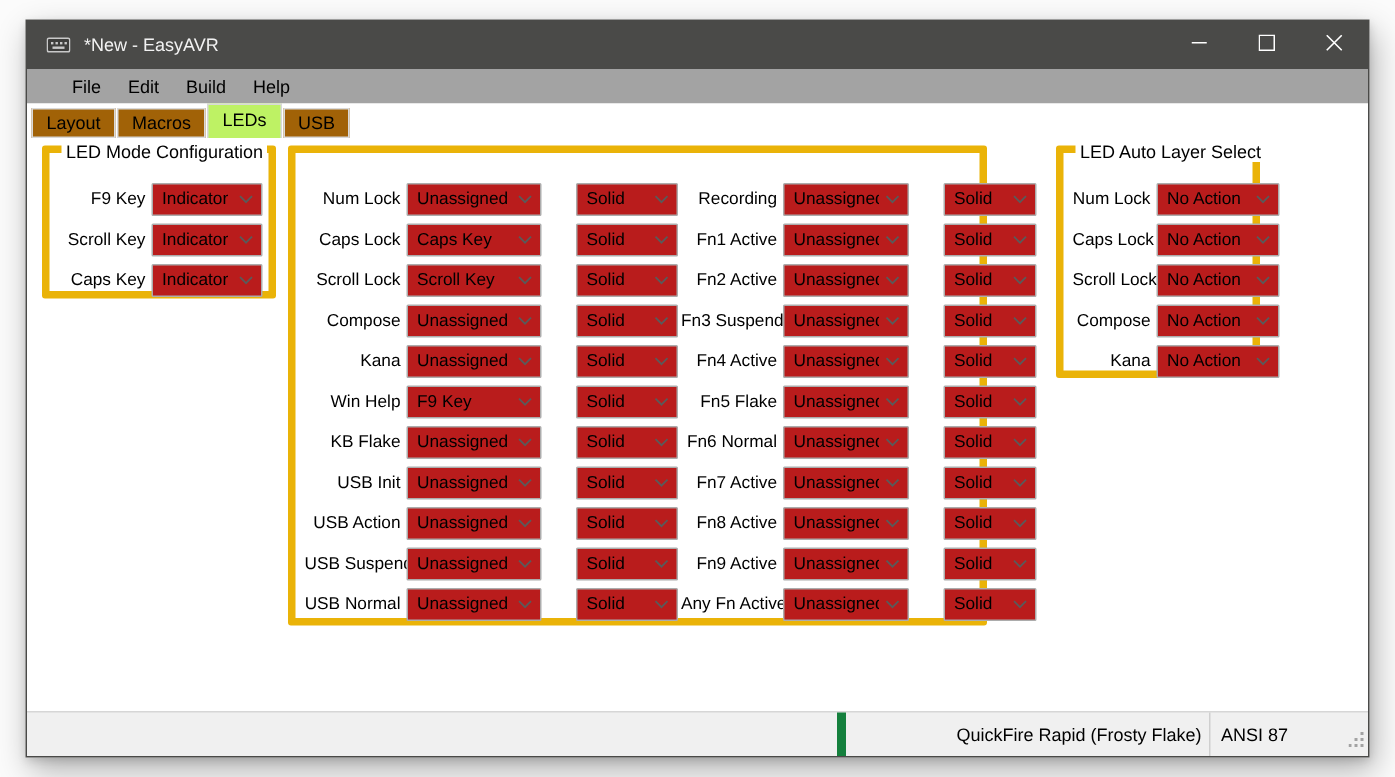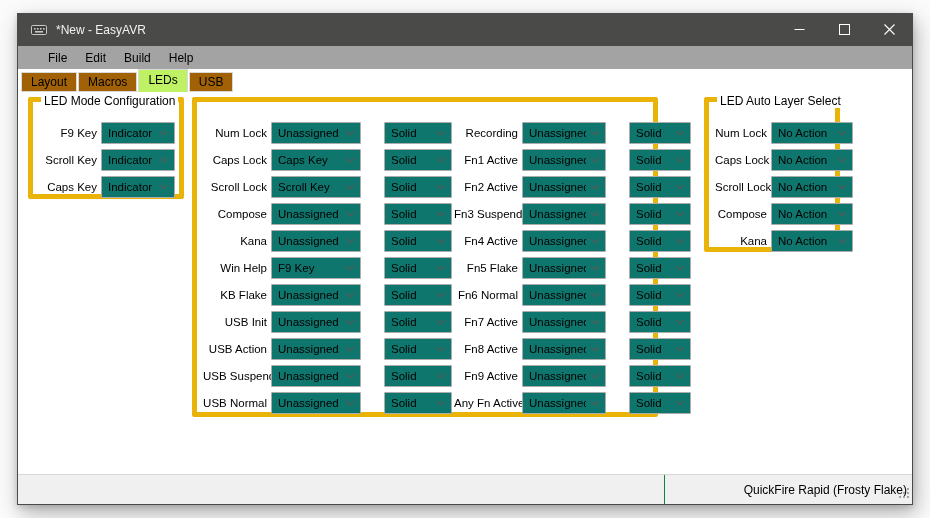--- a/index.html
+++ b/index.html
@@ -39,33 +39,33 @@
 
   .rows { padding:20px 6px 0 6px; display:flex; flex-direction:column; gap:5px; }
   .func-cols { display:flex; padding:20px 0 0 6px; }
   .col { display:flex; flex-direction:column; gap:5px; }
   .col2 { margin-left:2px; }
   .row { display:flex; align-items:center; height:22px;justify-content:space-between; }
 
   .rlabel { text-align:right; margin-right:4px; flex:0 0 auto; white-space:nowrap; font-size:11.5px; color:#000; }
   .lw58 { width:58px; } .lw64 { width:64px; } .lw52 { width:52px; }
 
-  .combo { height:22px; background:#0f766e; border:1px solid #acacac; border-radius:1px;
+  .combo { height:22px; background:#b91c1c; border:1px solid #acacac; border-radius:1px;
            display:flex; align-items:center; padding:0 5px 0 6px; flex:0 0 auto; }
   .combo + .combo { margin-left:23px; }
   .combo-text { flex:1; font-size:11.5px; color:#000; white-space:nowrap; overflow:hidden; }
   .combo-arrow { margin-left:4px; display:flex; flex:0 0 auto; }
   .w74{width:74px} .w90{width:90px} .w68{width:68px} .w84{width:84px} .w62{width:62px} .w82{width:82px}
 
   
   .statusbar { height:30px; background:#f0f0f0; border-top:1px solid #d6d6d6; display:flex; align-items:stretch;
                font-size:12px; color:#000; flex:0 0 auto; position:relative; }
   .status-field { display:flex; align-items:center; }
   .sf1 { flex:1; }
-  .sf2 { width:248px; border-left:1px solid #15803d; justify-content:flex-end; padding-right:5px; white-space:nowrap; }
+  .sf2 { width:248px; border-left:6px solid #15803d; justify-content:flex-end; padding-right:5px; white-space:nowrap; }
   .sf3 { width:106px; border-left:1px solid #cfcfcf; padding-left:7px; white-space:nowrap; }
   .grip { position:absolute; right:2px; bottom:2px; }
 </style>
 </head>
 <body>
 
 <div class="window">
 
   <div class="titlebar">
     <span class="app-icon">
@@ -643,20 +643,21 @@
             </div>
           </div>
         </div>
     </div>
 
   </div>
 
   <div class="statusbar">
     <div class="status-field sf1"></div>
     <div class="status-field sf2">QuickFire Rapid (Frosty Flake)</div>
+    <div class="status-field sf3">ANSI 87</div>
     <span class="grip">
       <svg width="11" height="11" viewBox="0 0 11 11">
         <rect x="8" y="0" width="2" height="2" fill="#a3a3a3"></rect>
         <rect x="4" y="4" width="2" height="2" fill="#a3a3a3"></rect>
           <rect x="8" y="4" width="2" height="2" fill="#a3a3a3"></rect>
         <rect x="0" y="8" width="2" height="2" fill="#a3a3a3"></rect>
           <rect x="4" y="8" width="2" height="2" fill="#a3a3a3"></rect>
           <rect x="8" y="8" width="2" height="2" fill="#a3a3a3"></rect>
       </svg>
     </span>

